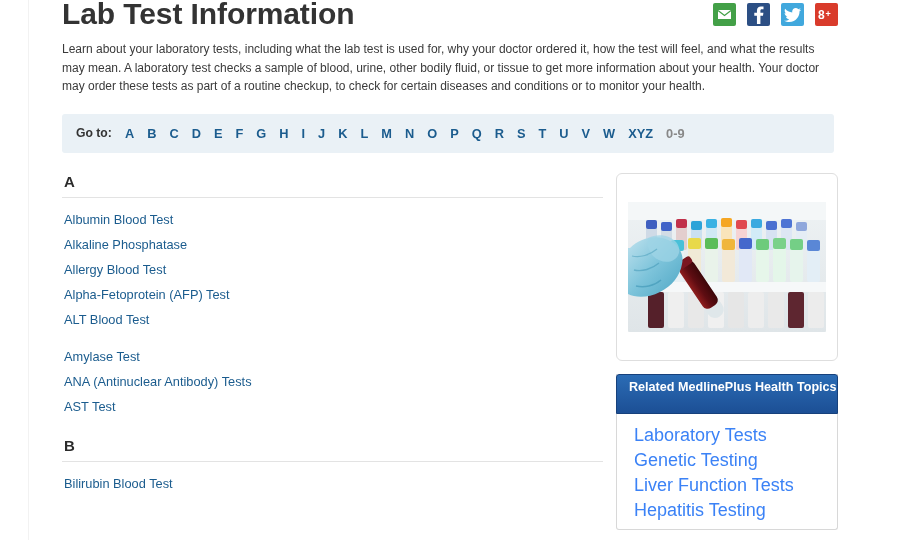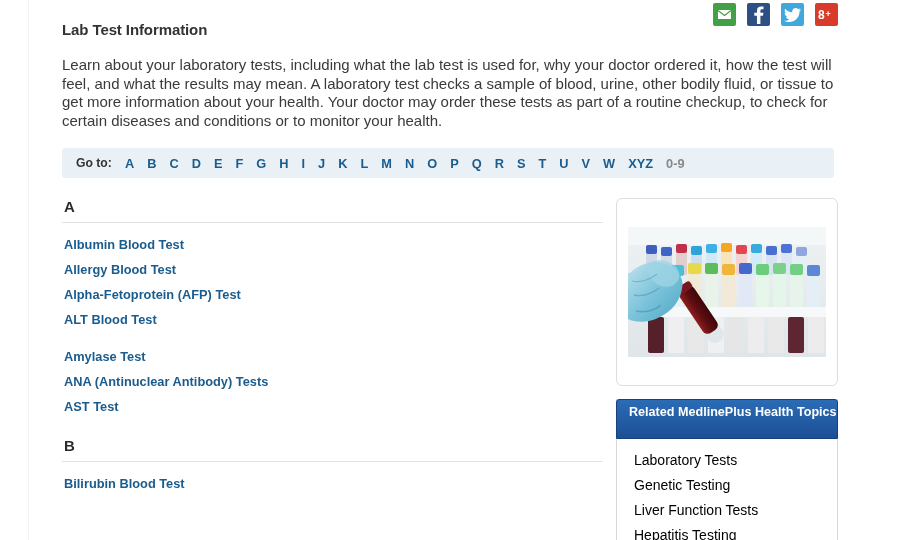--- a/index.html
+++ b/index.html
@@ -55,40 +55,40 @@
   }
   .social-btn svg { display: block; }
   .sb-email { background: #43a047; }
   .sb-fb    { background: #2c4f84; }
   .sb-tw    { background: #41a8dd; }
   .sb-gp    { background: #d93b2b; }
 
   
   .page-title {
     margin: 0;
-    padding-top: 16px;
-    font-size: 15px;
+    padding-top: 0px;
+    font-size: 30px;
     line-height: 28px;
     font-weight: bold;
     color: #333333;
     letter-spacing: -0.1px;
   }
   .intro {
     margin: 12px 0 0 0;
     width: 772px;
-    font-size: 15px;
+    font-size: 12px;
     line-height: 18.6px;
     color: #3a3a3a;
   }
 
   
   .alpha-nav {
     margin-top: 18px;
     width: 772px;
-    height: 30px;
+    height: 39px;
     background: #eaf1f6;
     border-radius: 3px;
     display: flex;
     align-items: center;
     padding-left: 14px;
     box-sizing: border-box;
     font-size: 12.5px;
   }
   .alpha-label {
     font-weight: bold;
@@ -132,21 +132,20 @@
   .letter-rule {
     height: 1px;
     background: #e3e3e3;
     width: 541px;
     margin-bottom: 9px;
   }
   .test-list {
     list-style: none;
     margin: 0;
     padding: 0;
-    font-weight: bold;
   }
   .test-list li { margin: 0; padding: 0; }
   .test-link {
     display: block;
     color: #1b5c8e;
     text-decoration: none;
     font-size: 12.8px;
     line-height: 25px;
     padding-left: 2px;
     cursor: pointer;
@@ -199,23 +198,23 @@
     margin-right: -1px;
   }
   .related-list {
     list-style: none;
     margin: 0;
     padding: 9px 0 6px 0;
   }
   .related-list li { margin: 0; padding: 0; }
   .related-link {
     display: block;
-    color: #000000;
+    color: #3b82f6;
     text-decoration: none;
-    font-size: 14px;
+    font-size: 18px;
     line-height: 25px;
     padding-left: 17px;
     cursor: pointer;
   }
 </style>
 </head>
 <body>
 
 <div id="page">
 
@@ -258,20 +257,23 @@
     </div>
 
     <div class="columns">
 
       <div class="col-main" id="sections-col">
           <div class="letter-heading">A</div>
           <div class="letter-rule"></div>
           <ul class="test-list">
             <li>
               <a class="test-link">Albumin Blood Test</a>
+            </li>
+            <li>
+              <a class="test-link">Alkaline Phosphatase</a>
             </li>
             <li>
               <a class="test-link">Allergy Blood Test</a>
             </li>
             <li>
               <a class="test-link">Alpha-Fetoprotein (AFP) Test</a>
             </li>
             <li>
               <a class="test-link">ALT Blood Test</a>
             </li>

